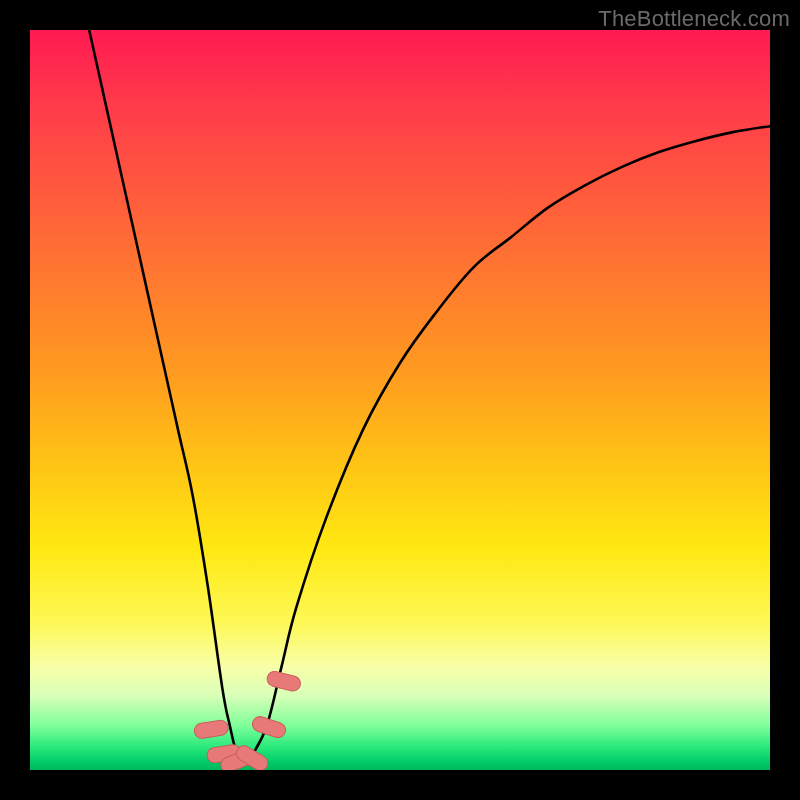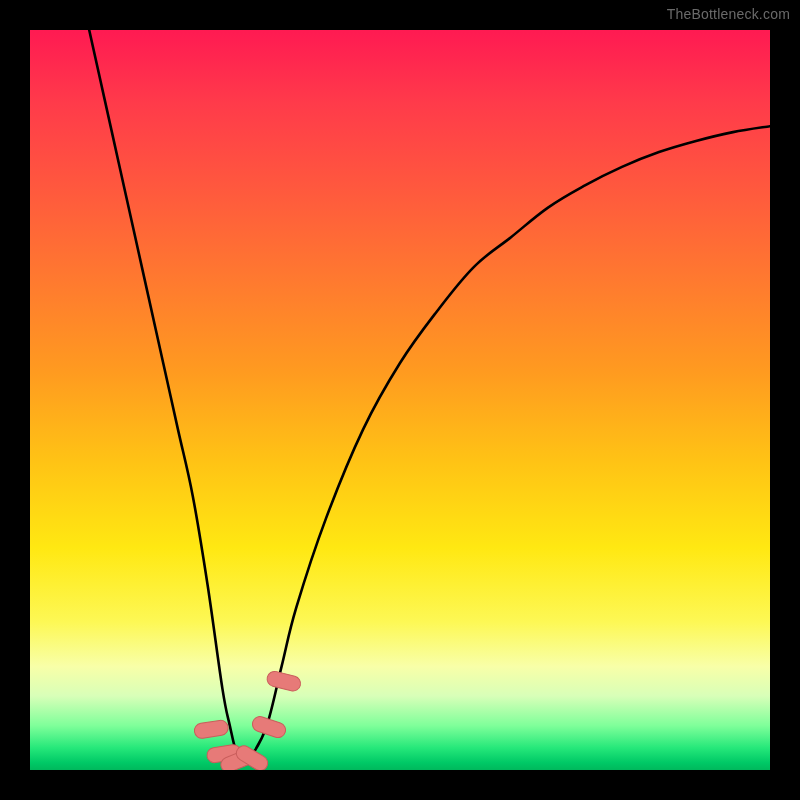--- a/index.html
+++ b/index.html
@@ -40,21 +40,21 @@
       #26e87a 97%,
       #00c966 99%,
       #00b85c 100%
     );
   }
   .watermark {
     position: absolute;
     top: 6px;
     right: 10px;
     color: #6a6a6a;
-    font-size: 14px;
+    font-size: 22px;
     font-weight: 500;
     letter-spacing: 0.2px;
     user-select: none;
   }
   svg.curve {
     position: absolute;
     left: 0;
     top: 0;
     width: 740px;
     height: 740px;

